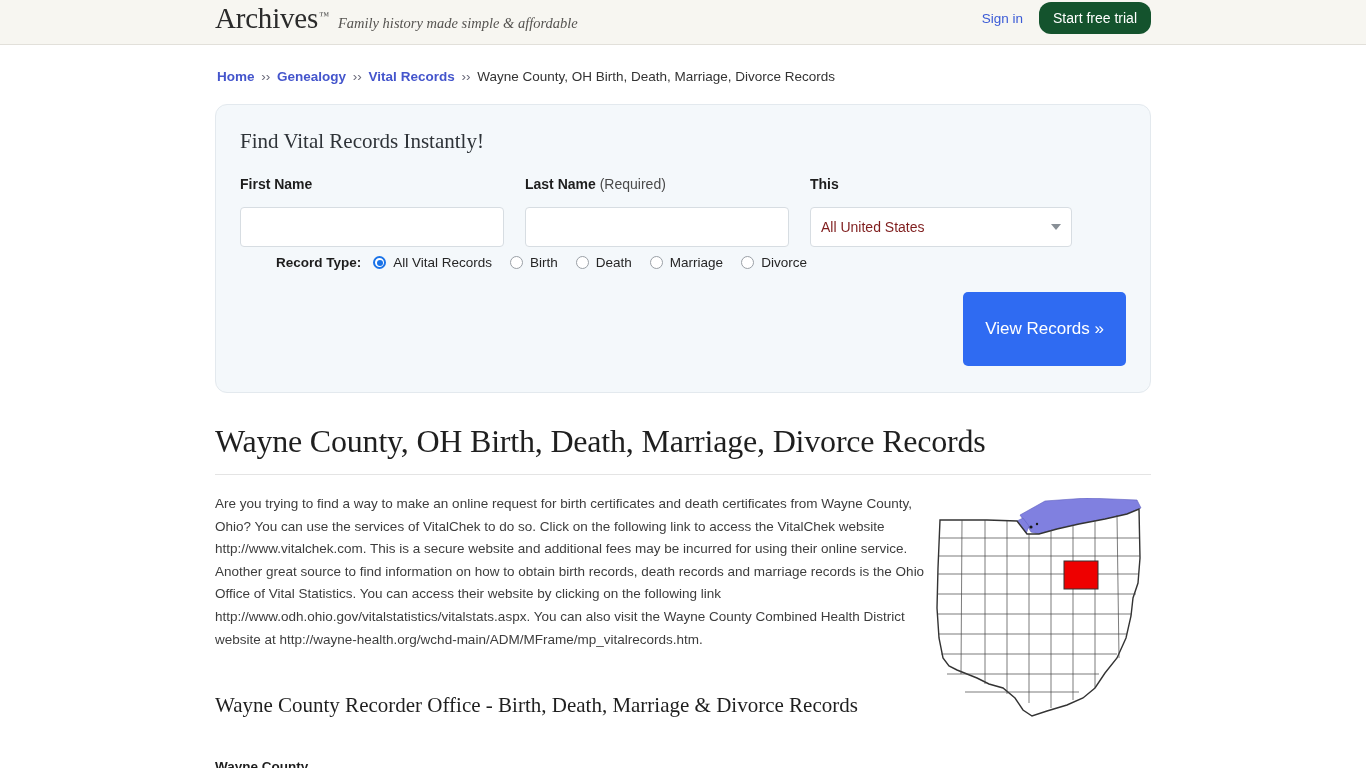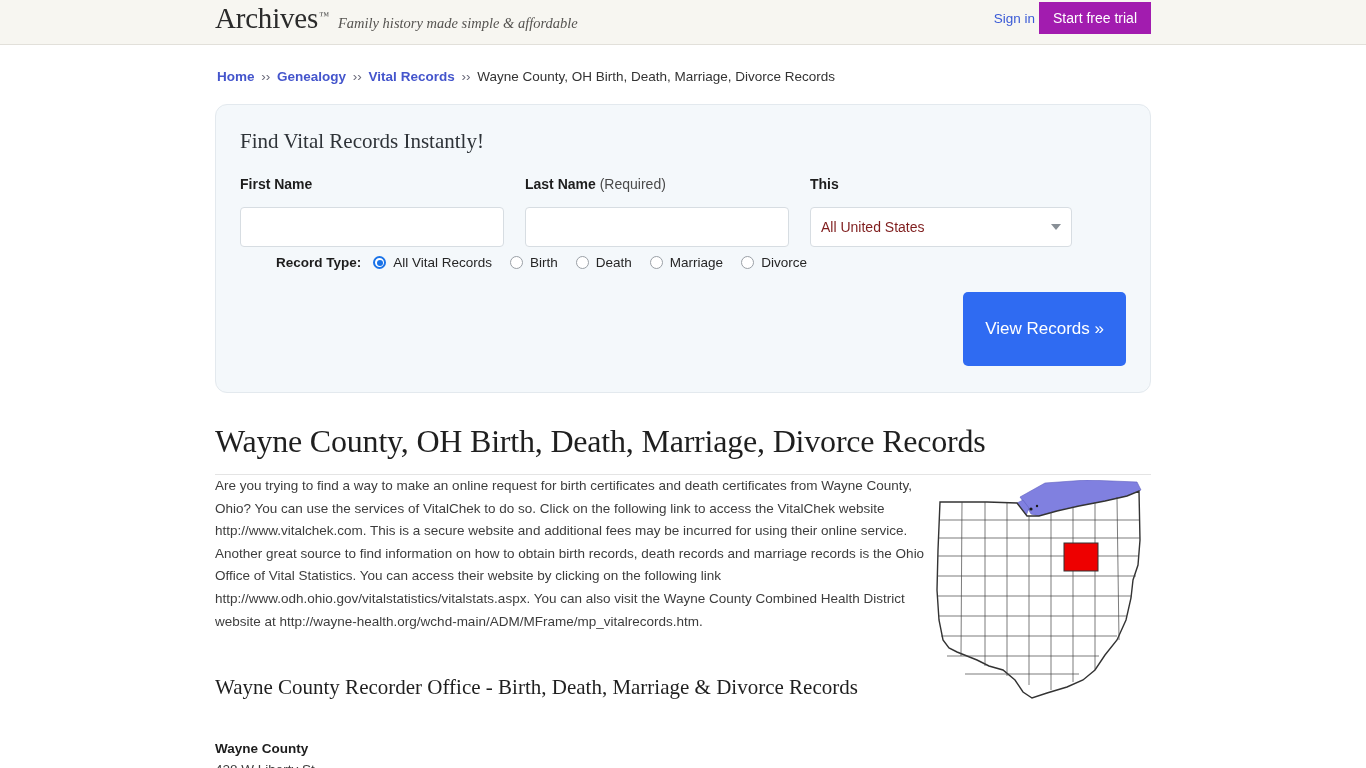--- a/index.html
+++ b/index.html
@@ -48,34 +48,34 @@
     font-style: italic;
     font-size: 14.5px;
     color: #555350;
     margin-left: 10px;
   }
   .header-right {
     position: absolute;
     right: 0;
     display: flex;
     align-items: center;
-    gap: 4px;
+    gap: 16px;
   }
   .signin-link {
     color: #3b5bd6;
     font-size: 13.5px;
     text-decoration: none;
     cursor: pointer;
   }
   .trial-btn {
-    background: #a21caf;
+    background: #14532d;
     color: #ffffff;
     font-size: 14px;
     border: none;
-    border-radius: 0;
+    border-radius: 12px;
     padding: 8px 14px;
     cursor: pointer;
     font-family: "Liberation Sans", sans-serif;
     white-space: nowrap;
   }
 
   
   .page {
     width: 936px;
     margin: 0 auto;
@@ -238,20 +238,21 @@
     letter-spacing: -0.2px;
   }
   .title-rule {
     border: none;
     border-top: 1px solid #e4e4e4;
     margin: 14px 0 0 0;
   }
 
   .content-area {
     position: relative;
+    margin-top: 18px;
   }
   .body-text {
     width: 728px;
     font-size: 13.5px;
     line-height: 22.6px;
     color: #3d3d3d;
     margin: 0;
   }
   .state-map {
     position: absolute;

